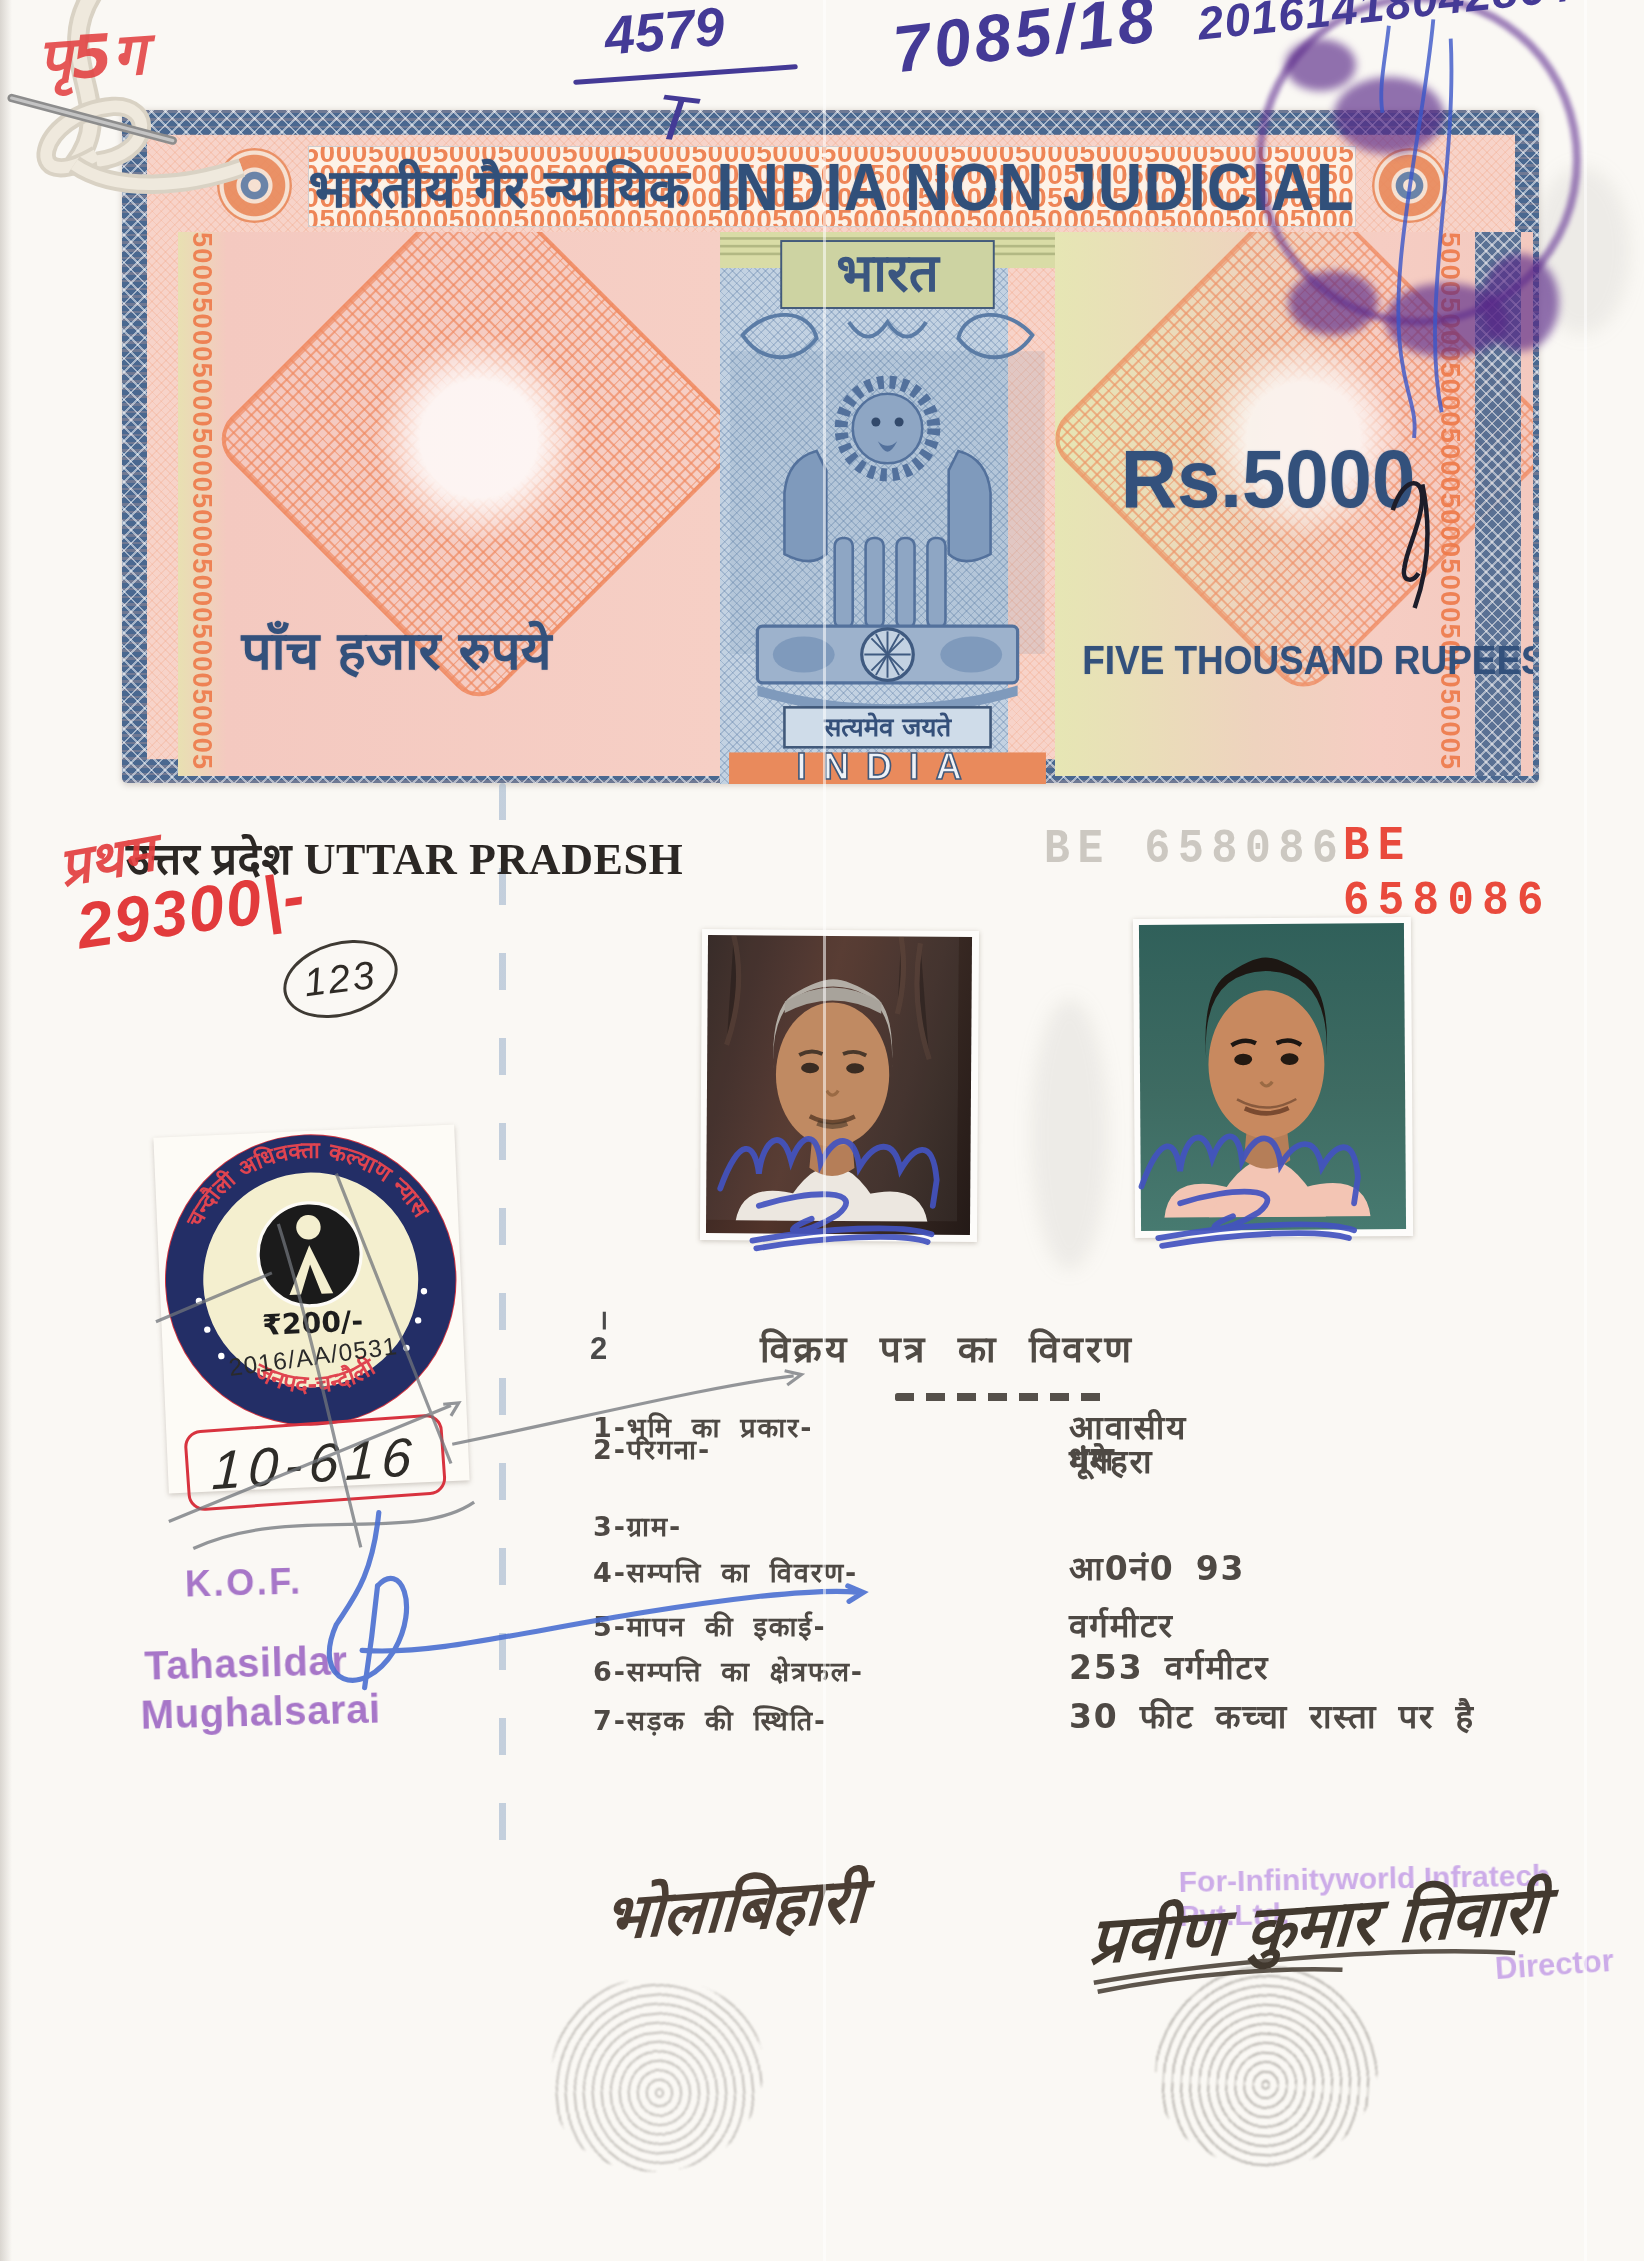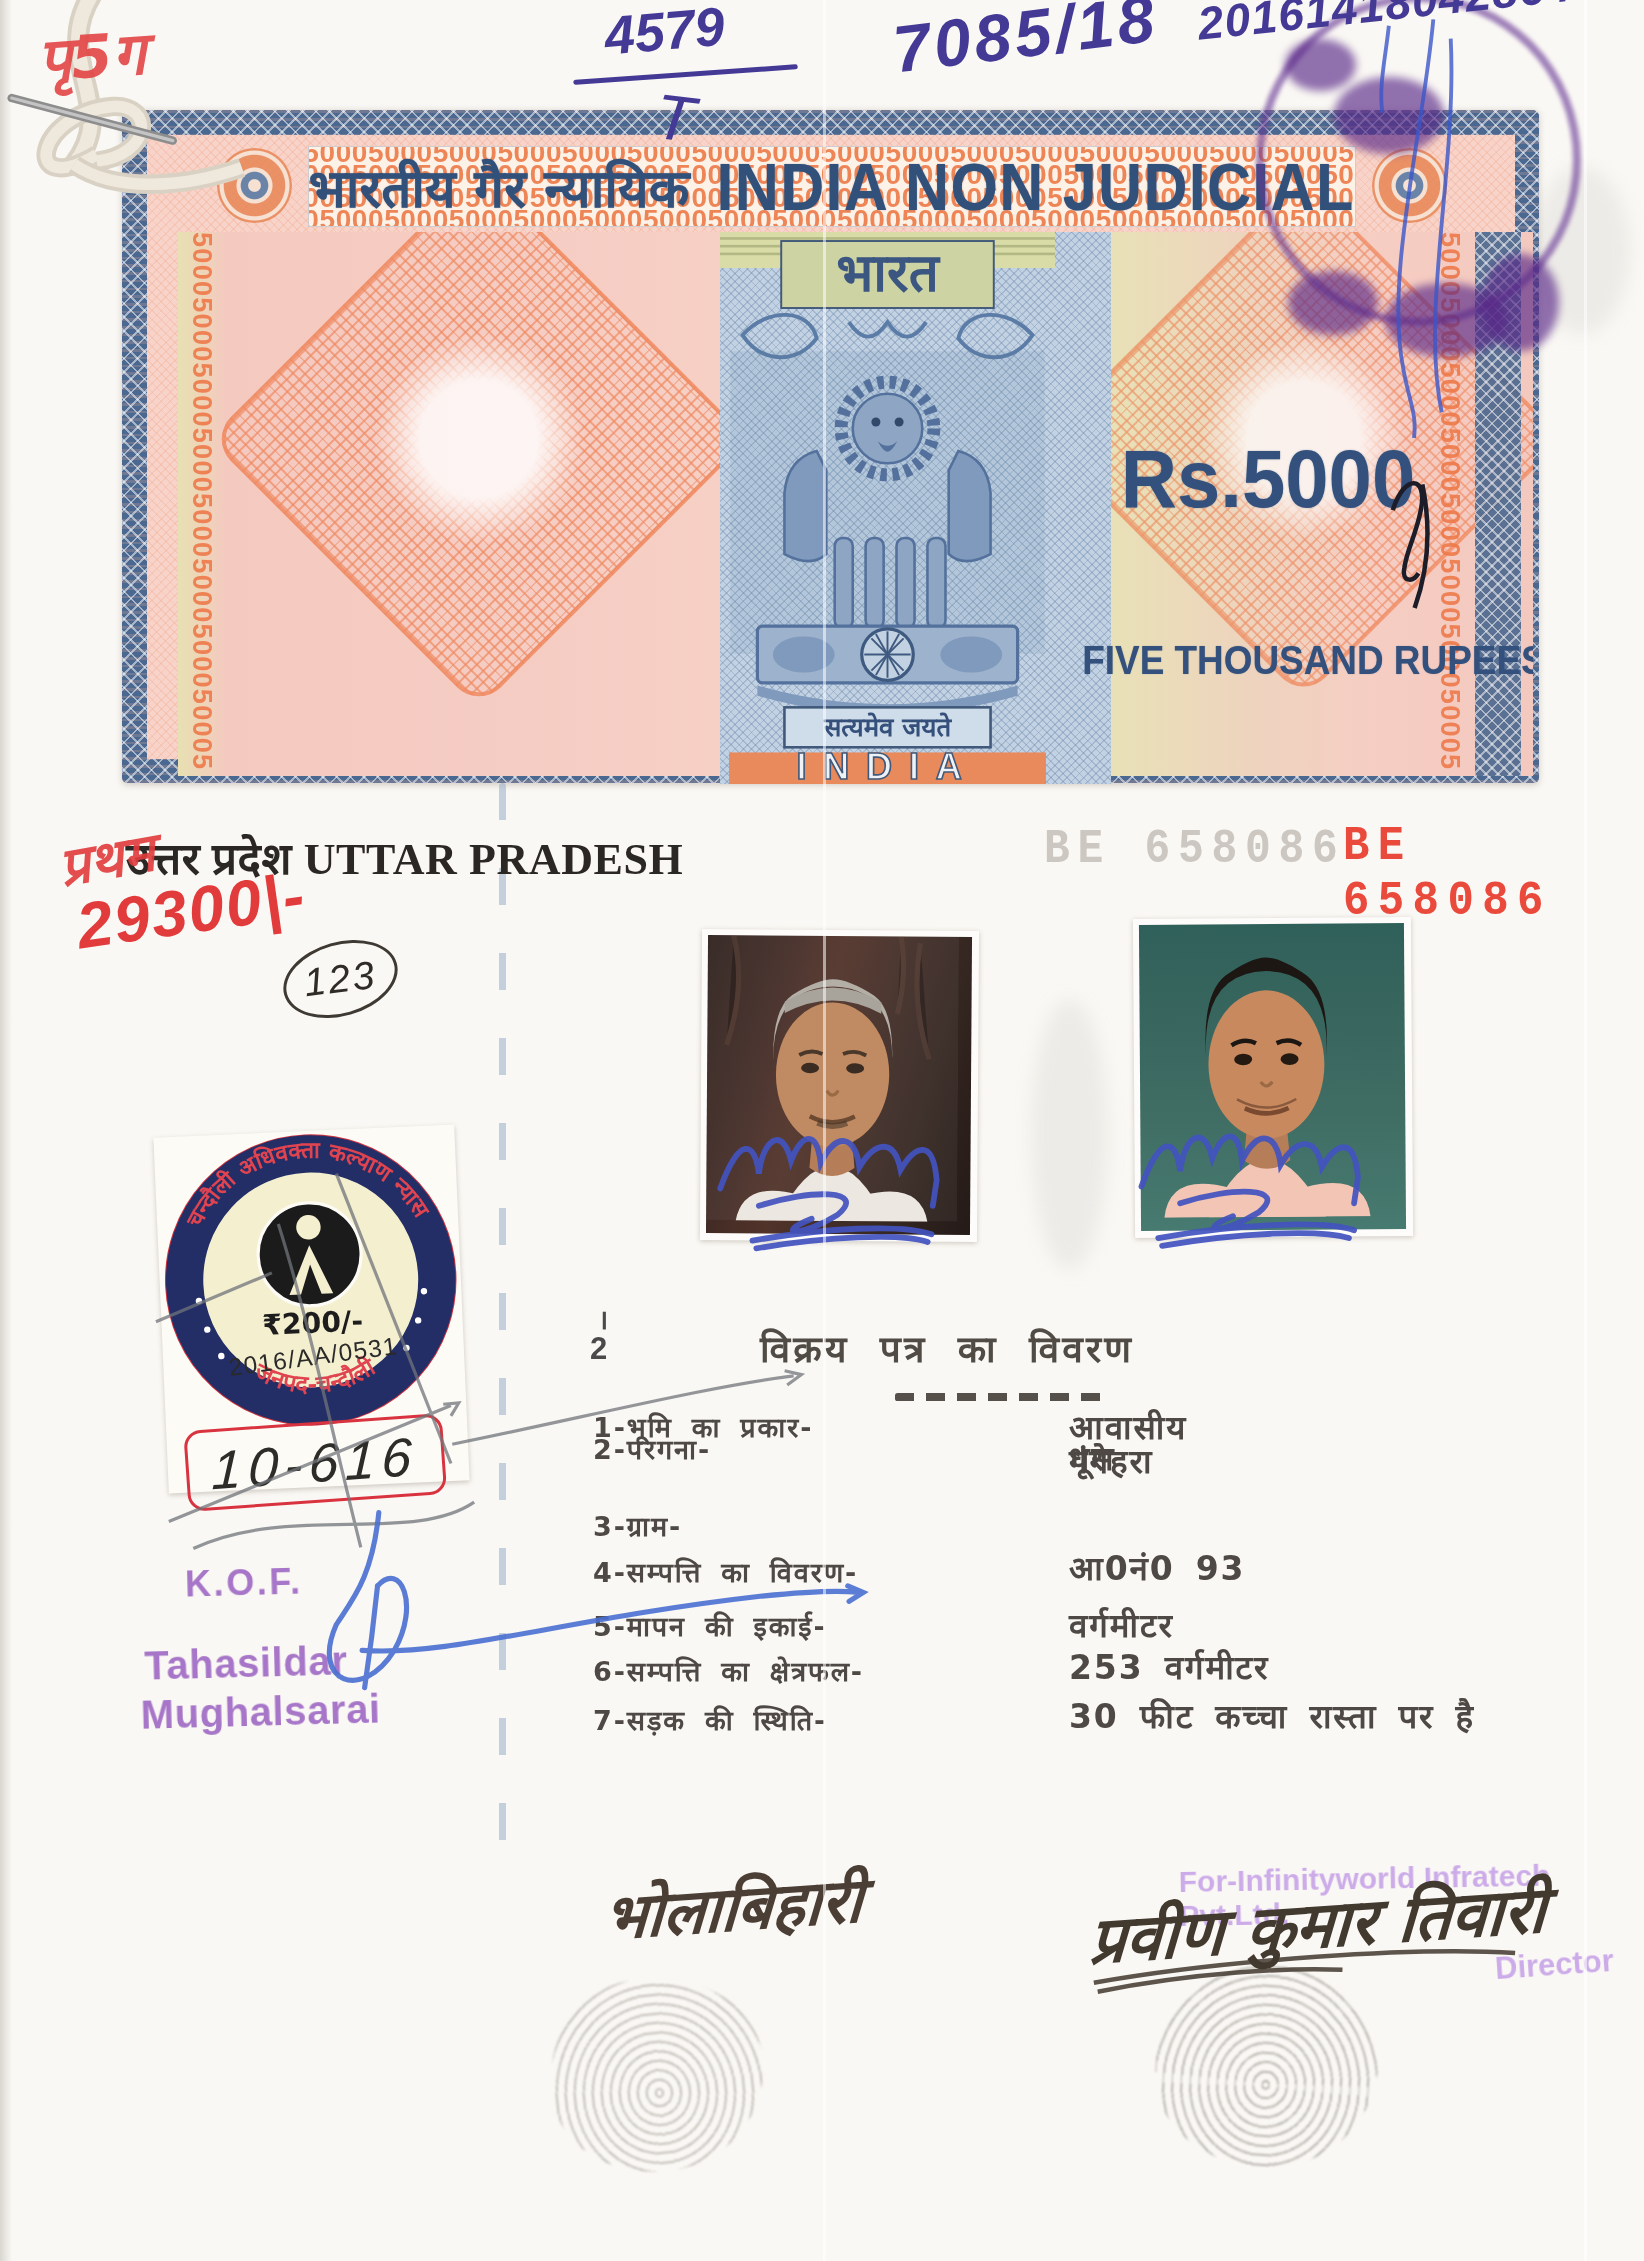--- a/index.html
+++ b/index.html
@@ -59,21 +59,21 @@
      background-image:repeating-linear-gradient(45deg,rgba(255,255,255,.5) 0 1.9px,transparent 1.9px 8.4px),
        repeating-linear-gradient(-45deg,rgba(255,255,255,.5) 0 1.9px,transparent 1.9px 8.4px);opacity:.9;}
   .diamond{position:absolute;transform:rotate(45deg);border-radius:31px;opacity:.8;
      border:4.5px solid rgba(238,122,74,.85);
      background:
        radial-gradient(circle at 50% 50%,#fff 0 22%,rgba(255,255,255,0) 40%),
        repeating-linear-gradient(0deg,rgba(238,122,74,.7) 0 1.9px,transparent 1.9px 8.4px),
        repeating-linear-gradient(90deg,rgba(238,122,74,.7) 0 1.9px,transparent 1.9px 8.4px);}
   .denom-fig{position:absolute;font-weight:bold;color:#33517c;text-shadow:0 0 1.9px rgba(51,81,124,.4);z-index:3;}
   .denom-words{position:absolute;font-weight:bold;color:#33517c;text-shadow:0 0 1.3px rgba(51,81,124,.4);z-index:3;}
-  .pillar{position:absolute;left:573px;top:97px;width:391px;height:552px;background:#c3d2e2;
+  .pillar{position:absolute;left:573px;top:97px;width:288px;height:552px;background:#c3d2e2;
      background-image:
        repeating-linear-gradient(45deg,rgba(91,124,166,.30) 0 1.3px,transparent 1.3px 5.8px),
        repeating-linear-gradient(-45deg,rgba(91,124,166,.30) 0 1.3px,transparent 1.3px 5.8px);}
 
   
   .state-line{position:absolute;left:126px;top:827px;font-family:"Liberation Serif",serif;
      font-weight:bold;font-size:44px;color:#2b2724;letter-spacing:0.6px;z-index:3;}
   .serial-wm{position:absolute;left:1044px;top:825px;font-family:"Liberation Mono",monospace;
      font-weight:bold;font-size:43px;letter-spacing:7.7px;color:#ccc8c1;transform:scaleY(1.12);z-index:2;}
   .serial-red{position:absolute;left:1343px;top:823px;font-family:"Liberation Mono",monospace;
@@ -174,20 +174,21 @@
       </div>
 
       <div class="rosette" style="left:70px;top:13px;"></div>
       <div class="rosette" style="left:1225px;top:13px;"></div>
       <div class="rosette" style="left:70px;top:527px;"></div>
       <div class="rosette" style="left:1225px;top:527px;"></div>
 
       <div class="panel panel-left" style="top:97px;">
         <div class="vband" style="left:3.9px;">50005000500050005000500050005000500050005000500050005000</div>
         <div class="diamond" style="left:110px;top:16px;width:374px;height:374px;"></div>
+        <div class="denom-words devn" style="left:0px;top:380px;width:438px;text-align:center;font-size:53px;">पाँच हजार रुपये</div>
       </div>
 
       <div class="panel panel-right" style="top:97px;">
         <div class="diamond" style="left:64px;top:22.5px;width:361px;height:361px;opacity:.7;"></div>
         <div class="vband" style="left:374px;color:#ee7a4a;">50005000500050005000500050005000500050005000500050005000</div>
         <div class="navy-band" style="left:420px;"></div>
         <div class="denom-fig" style="left:26px;top:200px;width:374px;text-align:center;font-size:82px;transform:scaleX(.95);">Rs.5000</div>
         <div class="denom-words" style="left:6.4px;top:405px;width:425px;text-align:center;font-size:41px;transform:scaleX(.9);white-space:nowrap;">FIVE THOUSAND RUPEES</div>
       </div>
 

